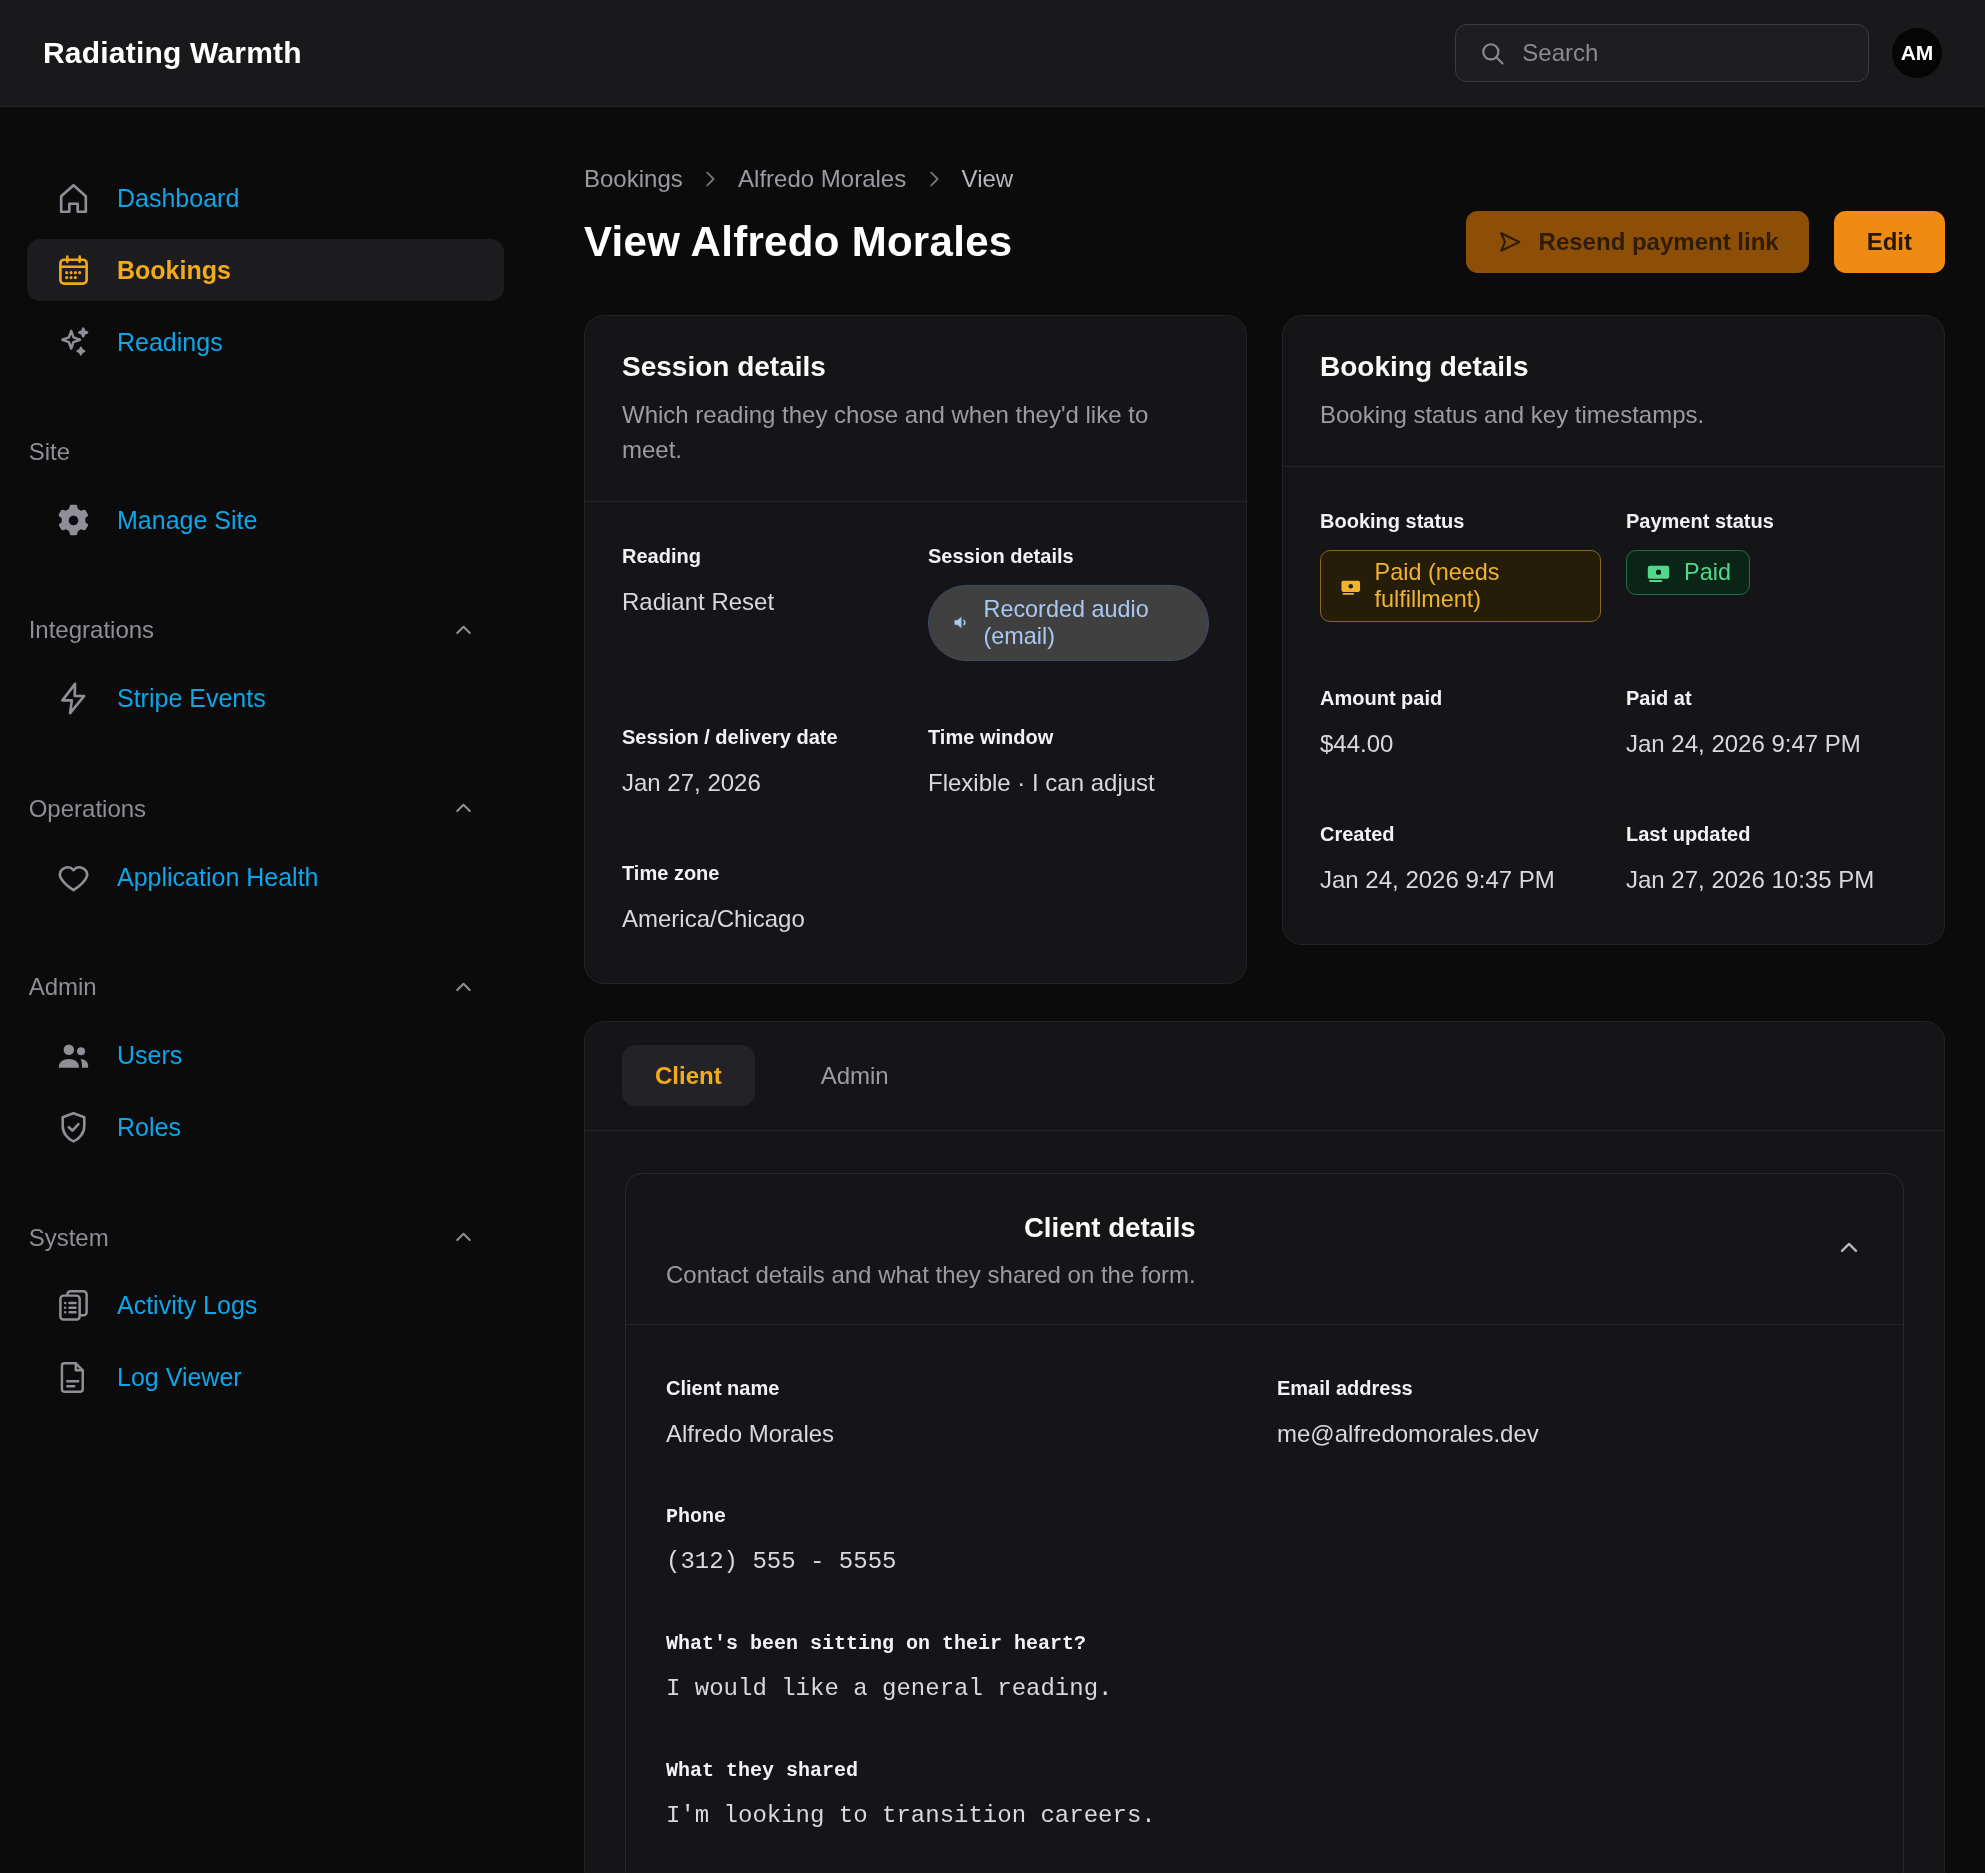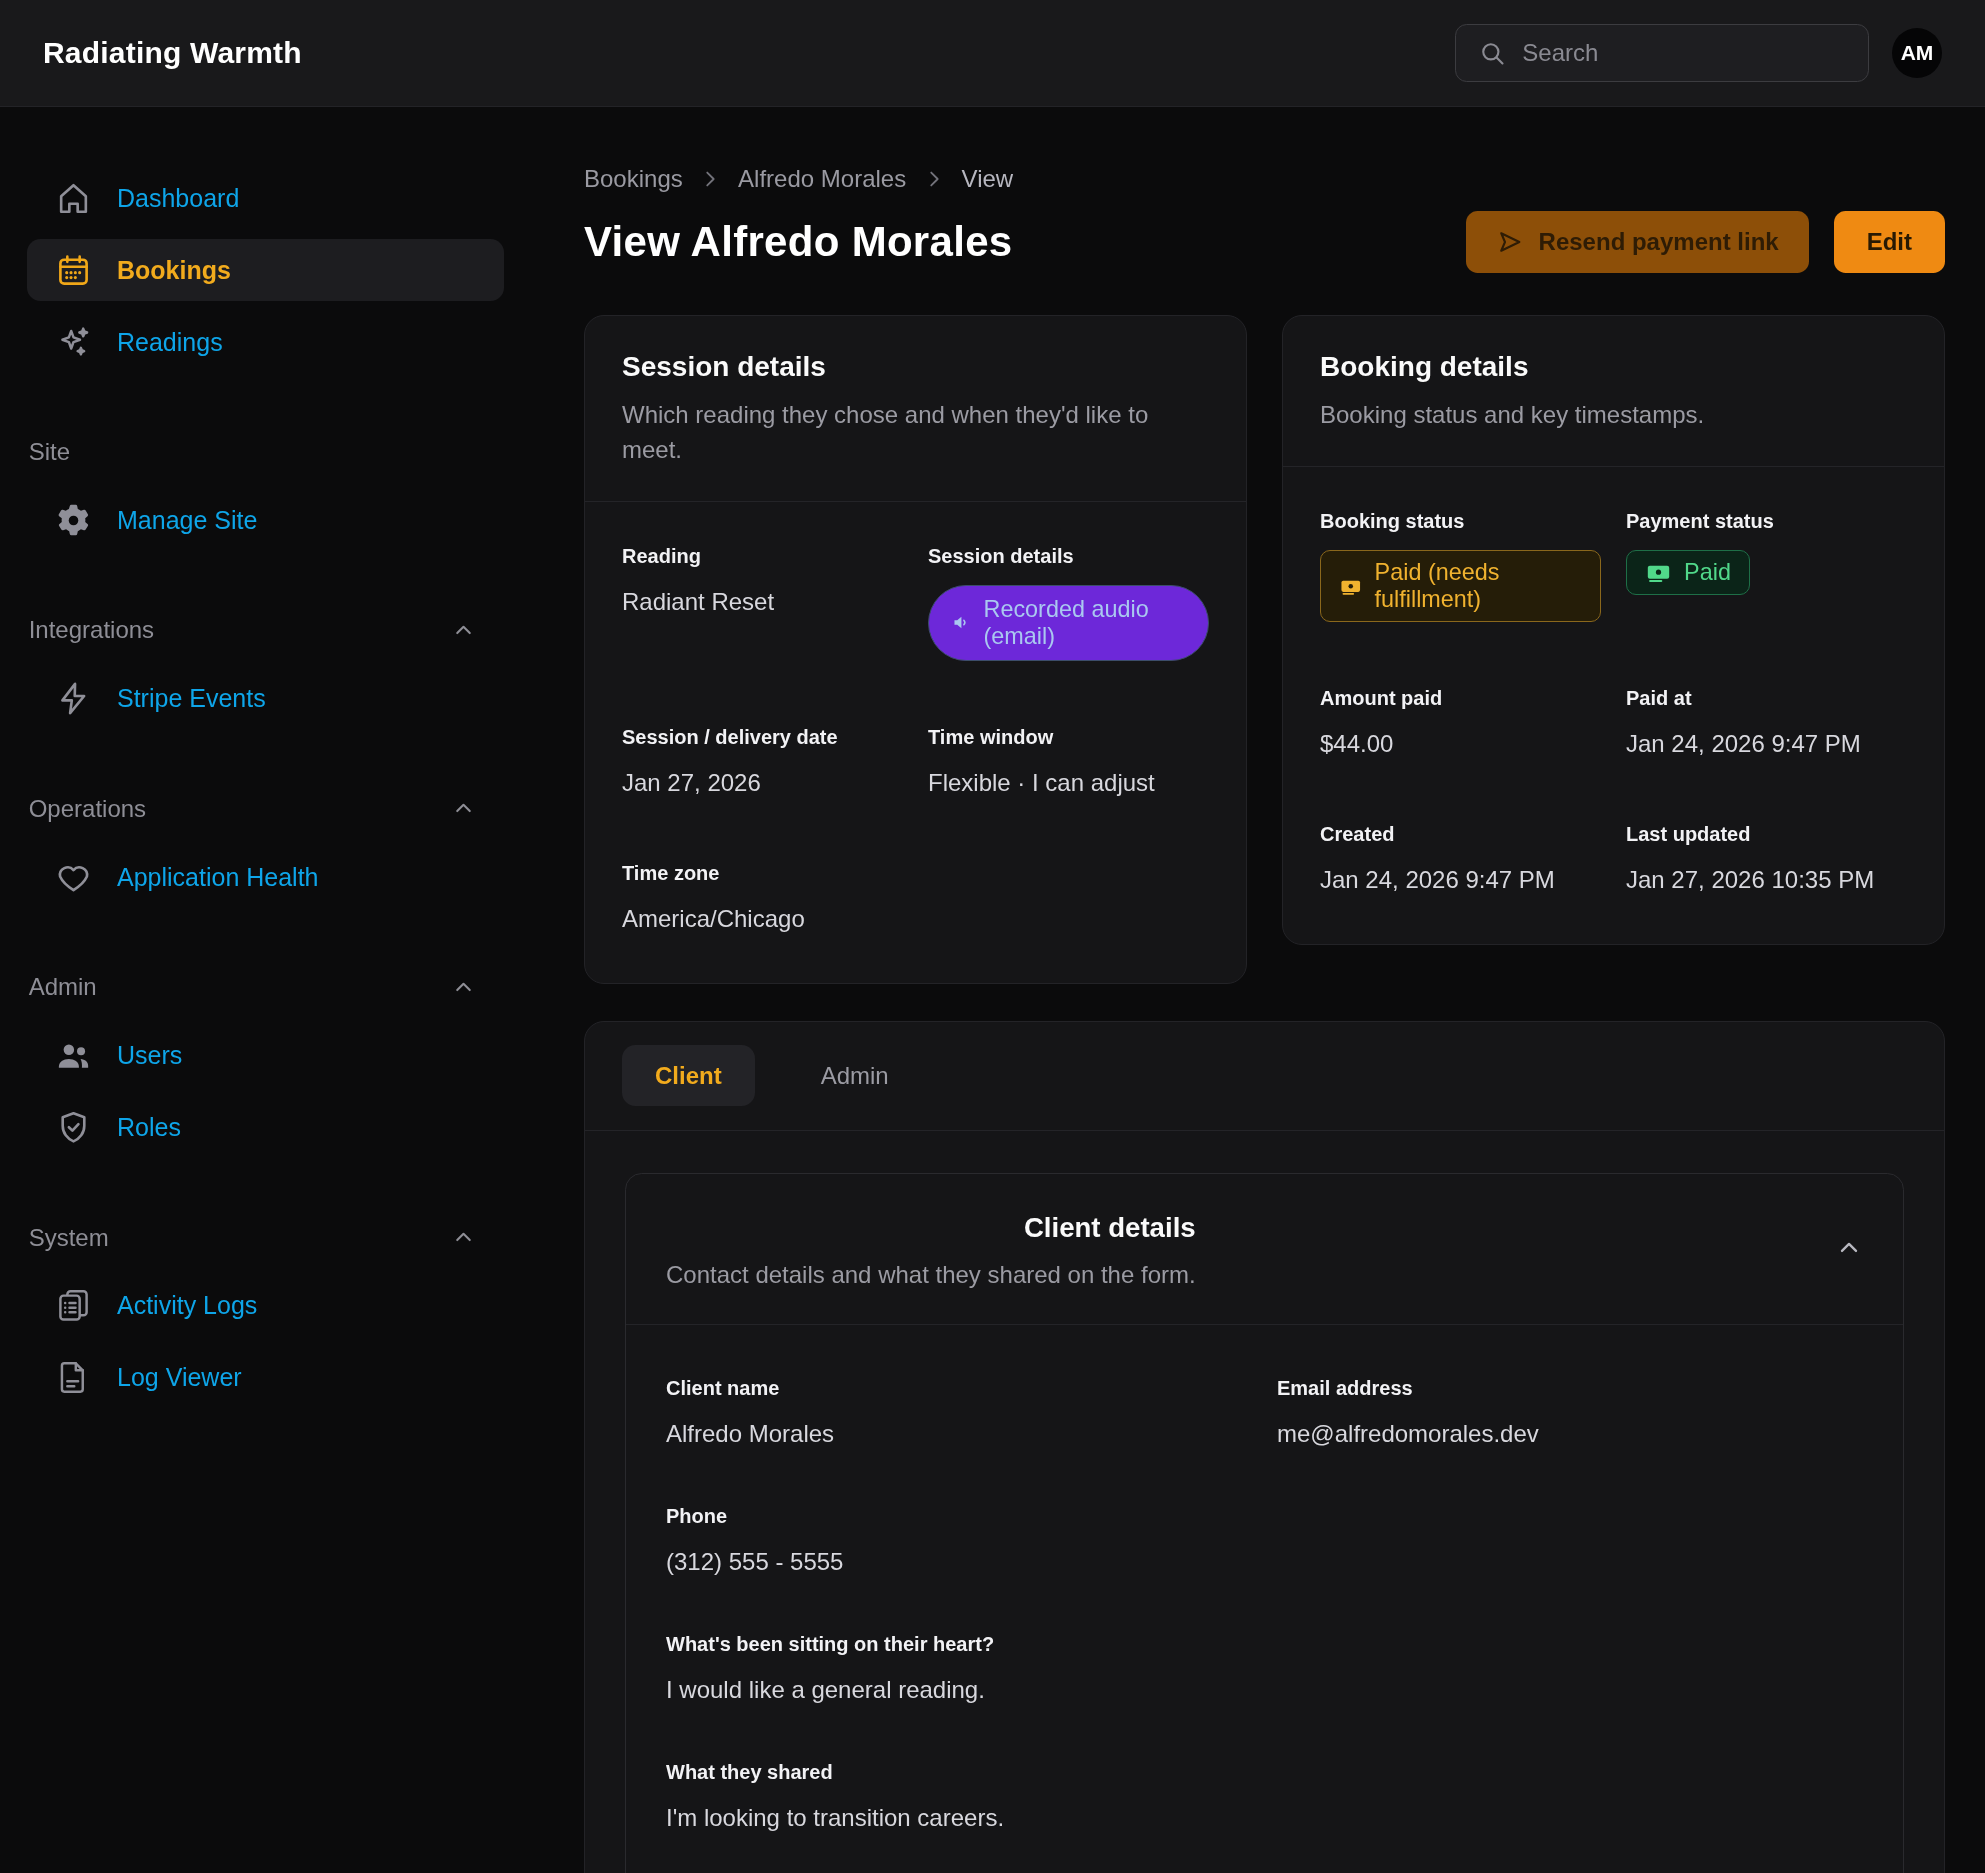--- a/index.html
+++ b/index.html
@@ -97,21 +97,21 @@
     display:grid; grid-template-columns:1fr 1fr;
     row-gap:65px; column-gap:25px;
   }
   .field-label { font-size:20px; font-weight:600; color:#f2f2f5; }
   .field-value { margin-top:20px; font-size:24px; color:#d8d8de; }
   .field-badge { margin-top:16.7px; }
   
   .pill-audio {
     display:inline-flex; align-items:center; gap:11.7px;
     padding:10px 22px; border-radius:834px;
-    background:#6d28d9; border:1.7px solid #3c4d6a;
+    background:#404040; border:1.7px solid #3c4d6a;
     color:#aac8f0; font-size:23.4px;
   }
   .pill-audio svg { width:25px; height:25px; }
   .badge {
     display:inline-flex; align-items:center; gap:11.7px;
     padding:8.3px 18.4px; border-radius:10px; font-size:23.4px; font-weight:500;
   }
   .badge svg { width:27px; height:27px; }
   .badge-amber { background:#251d08; border:1.7px solid #8a671c; color:#f0b22f; }
   .badge-green { background:#0b2418; border:1.7px solid #1e6f47; color:#51d88a; }
@@ -136,21 +136,21 @@
     padding:38px 40px 35px; border-bottom:1.7px solid #242428;text-align:right;
   }
   .inner-head svg { width:28px; height:28px; color:#b8b8c0; margin-top:22px; cursor:pointer; }
   .inner-title { font-size:27.6px; font-weight:700; color:#fafafa; }
   .inner-sub { margin-top:16.7px; font-size:24px; color:#9b9ba3; }
   .inner-body {
     padding:52px 40px 60px;
     display:grid; grid-template-columns:1fr 1fr;
     row-gap:57px; column-gap:25px;
   }
-  .span-full { grid-column:1 / -1; }
+  .span-full { grid-column:1 / -1;font-family:Liberation Mono, monospace; }
 </style>
 </head>
 <body>
 
 <div class="app">
 
   <div class="topbar">
     <div class="app-title">Radiating Warmth</div>
     <div class="topbar-right">
       <div class="searchbox">

